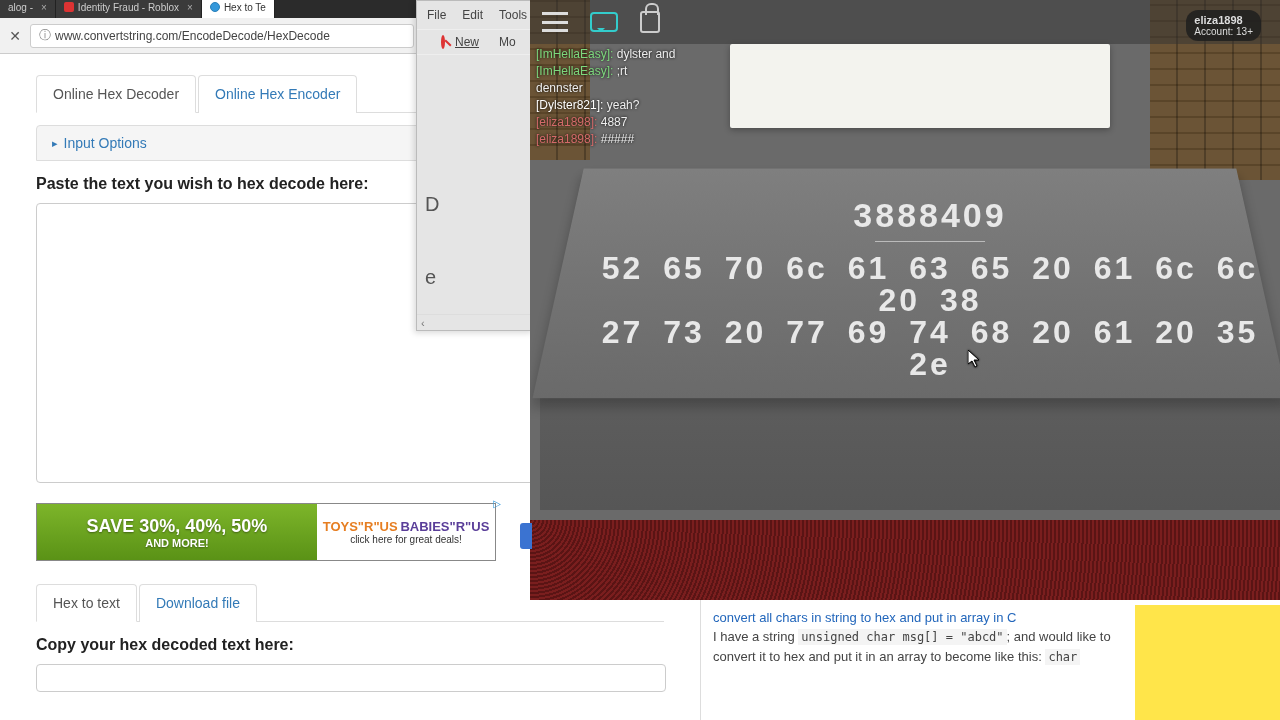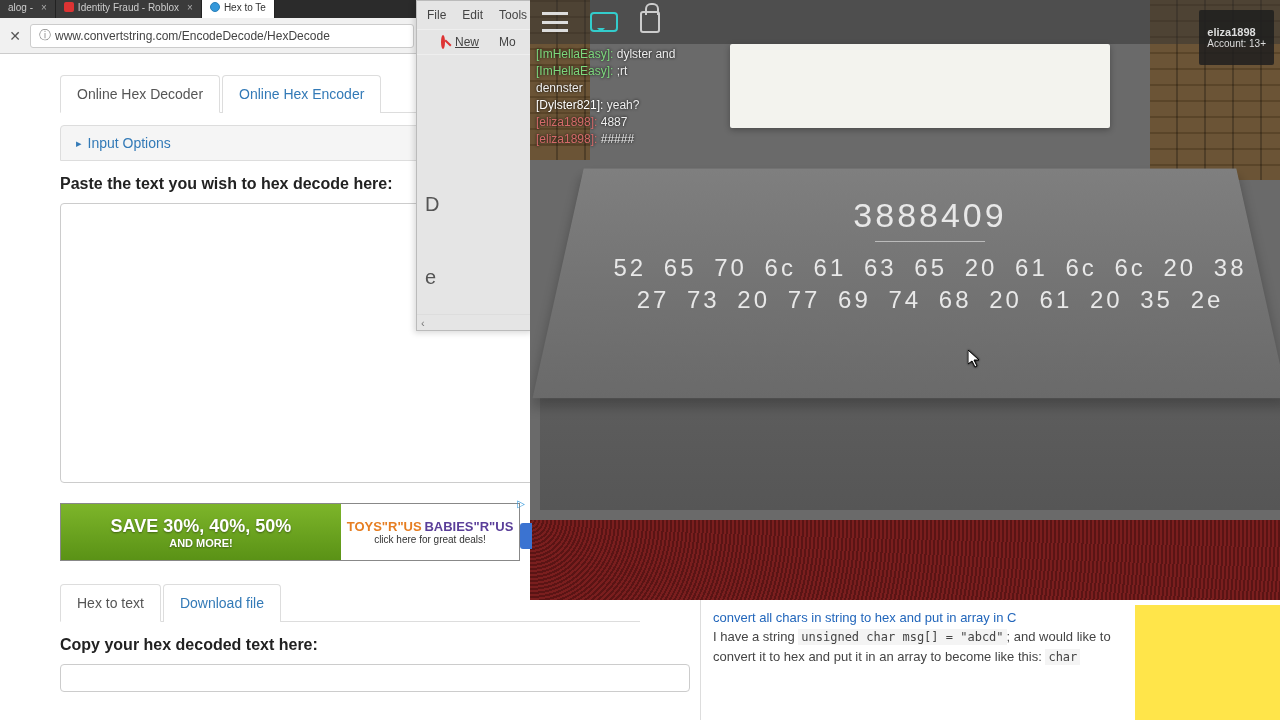--- a/index.html
+++ b/index.html
@@ -6,21 +6,21 @@
 html,body{width:1280px;height:720px;overflow:hidden;background:#fff}
 .browser-tabs{position:absolute;top:0;left:0;width:420px;height:18px;background:#2b2b2b;display:flex}
 .tab{height:18px;padding:2px 8px;font-size:10px;color:#ccc;background:#3a3a3a;border-right:1px solid #222;display:flex;align-items:flex-start;gap:4px;white-space:nowrap;overflow:hidden}
 .tab.active{background:#fff;color:#333}
 .tab-close{font-size:10px;color:#aaa;margin-left:4px}
 .tab-favicon{width:10px;height:10px;background:#d33;border-radius:2px;flex-shrink:0}
 .tab-favicon.blue{background:#3498db;border:1px solid #2980b9;border-radius:50%}
 .addr-bar{position:absolute;top:18px;left:0;width:420px;height:36px;background:#f1f1f1;border-bottom:1px solid #ccc;display:flex;align-items:center;padding:0 6px;gap:6px}
 .close-x{width:18px;height:18px;font-size:14px;color:#555;text-align:center;line-height:18px}
 .addr-input{flex:1;height:24px;border:1px solid #ccc;border-radius:3px;background:#fff;font-size:12px;color:#444;padding:0 24px 0 8px;display:flex;align-items:center}
-.page-body{position:absolute;top:54px;left:0;width:700px;height:666px;background:#fff;padding:20px 60px;overflow:hidden}
+.page-body{position:absolute;top:54px;left:0;width:700px;height:666px;background:#fff;padding:20px 36px;overflow:hidden}
 .tabset{display:flex;border-bottom:1px solid #ddd;margin-bottom:12px}
 .tabbtn{padding:10px 16px;font-size:14px;border:1px solid #ddd;border-bottom:none;background:#fff;color:#337ab7;border-radius:4px 4px 0 0;position:relative;top:1px;margin-right:2px}
 .tabbtn.active{color:#555;background:#fff;border-bottom:1px solid #fff}
 .accordion-hdr{border:1px solid #ddd;border-radius:4px 4px 0 0;background:#f5f5f5;padding:9px 15px;font-size:14px;color:#337ab7;display:flex;align-items:center;gap:6px;margin-bottom:14px}
 .tri{color:#337ab7;font-size:11px}
 .section-label{font-weight:bold;font-size:16px;color:#222;margin:8px 0 10px}
 .bigarea{width:100%;height:280px;border:1px solid #ccc;border-radius:4px;background:#fff;resize:none;font-size:13px;padding:6px}
 .adbanner{margin-top:16px;width:460px;height:58px;background:linear-gradient(#7db52a,#5a9216);border:1px solid #888;position:relative;display:flex;align-items:center;color:#fff}
 .adleft{flex:0 0 280px;display:flex;flex-direction:column;align-items:center;justify-content:center}
 .adbig{font-size:18px;font-weight:bold;text-shadow:0 1px 2px rgba(0,0,0,.4)}
@@ -44,38 +44,38 @@
 .edge-scroll-left{position:absolute;bottom:0;left:0;width:100%;height:16px;border-top:1px solid #ddd;display:flex;align-items:center;font-size:11px;color:#777;padding-left:4px}
 
 .roblox{position:absolute;top:0;left:530px;width:750px;height:600px;background:#6f6f6f;overflow:hidden}
 .roblox-top{height:44px;background:rgba(50,50,50,.5);display:flex;align-items:center;gap:22px;padding:0 12px;position:absolute;top:0;left:0;width:100%;z-index:5}
 .hamburger{width:26px;height:20px;display:flex;flex-direction:column;justify-content:space-between}
 .hamburger span{height:3px;background:#ddd}
 .chat-ico{width:28px;height:20px;border:2px solid #3cc;border-radius:4px;position:relative}
 .chat-ico::after{content:"";position:absolute;bottom:-6px;left:5px;border:4px solid transparent;border-top-color:#3cc}
 .lock-ico2{width:20px;height:22px;border:2px solid #ccc;border-radius:3px;position:relative}
 .lock-ico2::before{content:"";position:absolute;top:-10px;left:3px;width:10px;height:10px;border:2px solid #ccc;border-bottom:none;border-radius:6px 6px 0 0}
-.acct-badge{position:absolute;top:10px;right:6px;background:rgba(30,30,30,.85);color:#ddd;font-size:10px;padding:16px 8px;border-radius:2px;text-align:left;z-index:6}
+.acct-badge{position:absolute;top:10px;right:19px;background:rgba(30,30,30,.85);color:#ddd;font-size:10px;padding:4px 8px;border-radius:12px;text-align:left;z-index:6}
 .acct-badge .name{font-size:11px;font-weight:bold}
 .chatlog{position:absolute;top:46px;left:6px;width:220px;font-size:12px;line-height:17px;color:#eee;z-index:5;text-shadow:0 0 3px #000}
 .chatlog .u1{color:#7dd87d}
 .chatlog .u2{color:#ffffff}
 .chatlog .u3{color:#d46a6a}
 .chat-inputbox{position:absolute;top:44px;left:200px;width:380px;height:84px;background:#f3f3ee;border-radius:2px;box-shadow:0 2px 6px rgba(0,0,0,.3);z-index:4}
 
 .scene{position:absolute;top:0;left:0;width:100%;height:100%;background:#6a6a6a}
 .brick-l{position:absolute;top:0;left:0;width:60px;height:160px;background:repeating-linear-gradient(0deg,#6b5436 0 14px,#5a4529 14px 16px),repeating-linear-gradient(90deg,transparent 0 26px,rgba(0,0,0,.25) 26px 28px);background-blend-mode:multiply}
 .brick-r{position:absolute;top:0;right:0;width:130px;height:180px;background:repeating-linear-gradient(0deg,#6b5436 0 14px,#5a4529 14px 16px),repeating-linear-gradient(90deg,transparent 0 26px,rgba(0,0,0,.25) 26px 28px);background-blend-mode:multiply}
 .carpet{position:absolute;bottom:0;left:0;width:100%;height:80px;background:repeating-radial-gradient(circle at 0 0,#5a1414 0 2px,#7a1e1e 2px 4px)}
 .pedestal{position:absolute;top:150px;left:30px;width:700px;height:250px;background:linear-gradient(#7f7f7f,#6a6a6a);transform:perspective(700px) rotateX(24deg);box-shadow:0 8px 12px rgba(0,0,0,.25)}
 .pedestal-shadow{position:absolute;top:380px;left:10px;width:740px;height:130px;background:linear-gradient(#5e5e5e,#565656)}
 .display{position:absolute;top:196px;left:60px;width:680px;color:#e8e8e8;text-align:center;z-index:3;font-family:"Segoe UI Light","Helvetica Neue",Arial;letter-spacing:3px}
-.display .num{font-size:34px;font-weight:400;margin-bottom:6px}
+.display .num{font-size:34px;font-weight:700;margin-bottom:6px}
 .display hr{width:110px;margin:0 auto 10px;border:none;border-top:1px solid #bbb}
-.display .hex{font-size:24px;font-weight:400;word-spacing:8px;line-height:32px}
+.display .hex{font-size:32px;font-weight:700;word-spacing:8px;line-height:32px}
 .cursor-arrow{position:absolute;top:350px;left:438px;width:12px;height:18px;z-index:10}
 .cursor-arrow svg{filter:drop-shadow(0 0 1px #000)}
 
 .qa-panel{position:absolute;top:600px;left:700px;width:430px;height:120px;background:#fff;border-left:1px solid #ddd;padding:8px 12px;font-size:13px;color:#444;line-height:19px}
 .qa-panel a{color:#2266bb;text-decoration:none}
 .qa-panel code{font-family:Consolas,monospace;background:#f4f4f4;padding:1px 3px;font-size:12px}
 .yellow-strip{position:absolute;top:605px;left:1135px;width:145px;height:115px;background:#ffe54a}
 .blue-btn{position:absolute;top:523px;left:520px;width:12px;height:26px;background:#3b73d1;border-radius:3px 0 0 3px;z-index:1}
 </style>
 </head>

